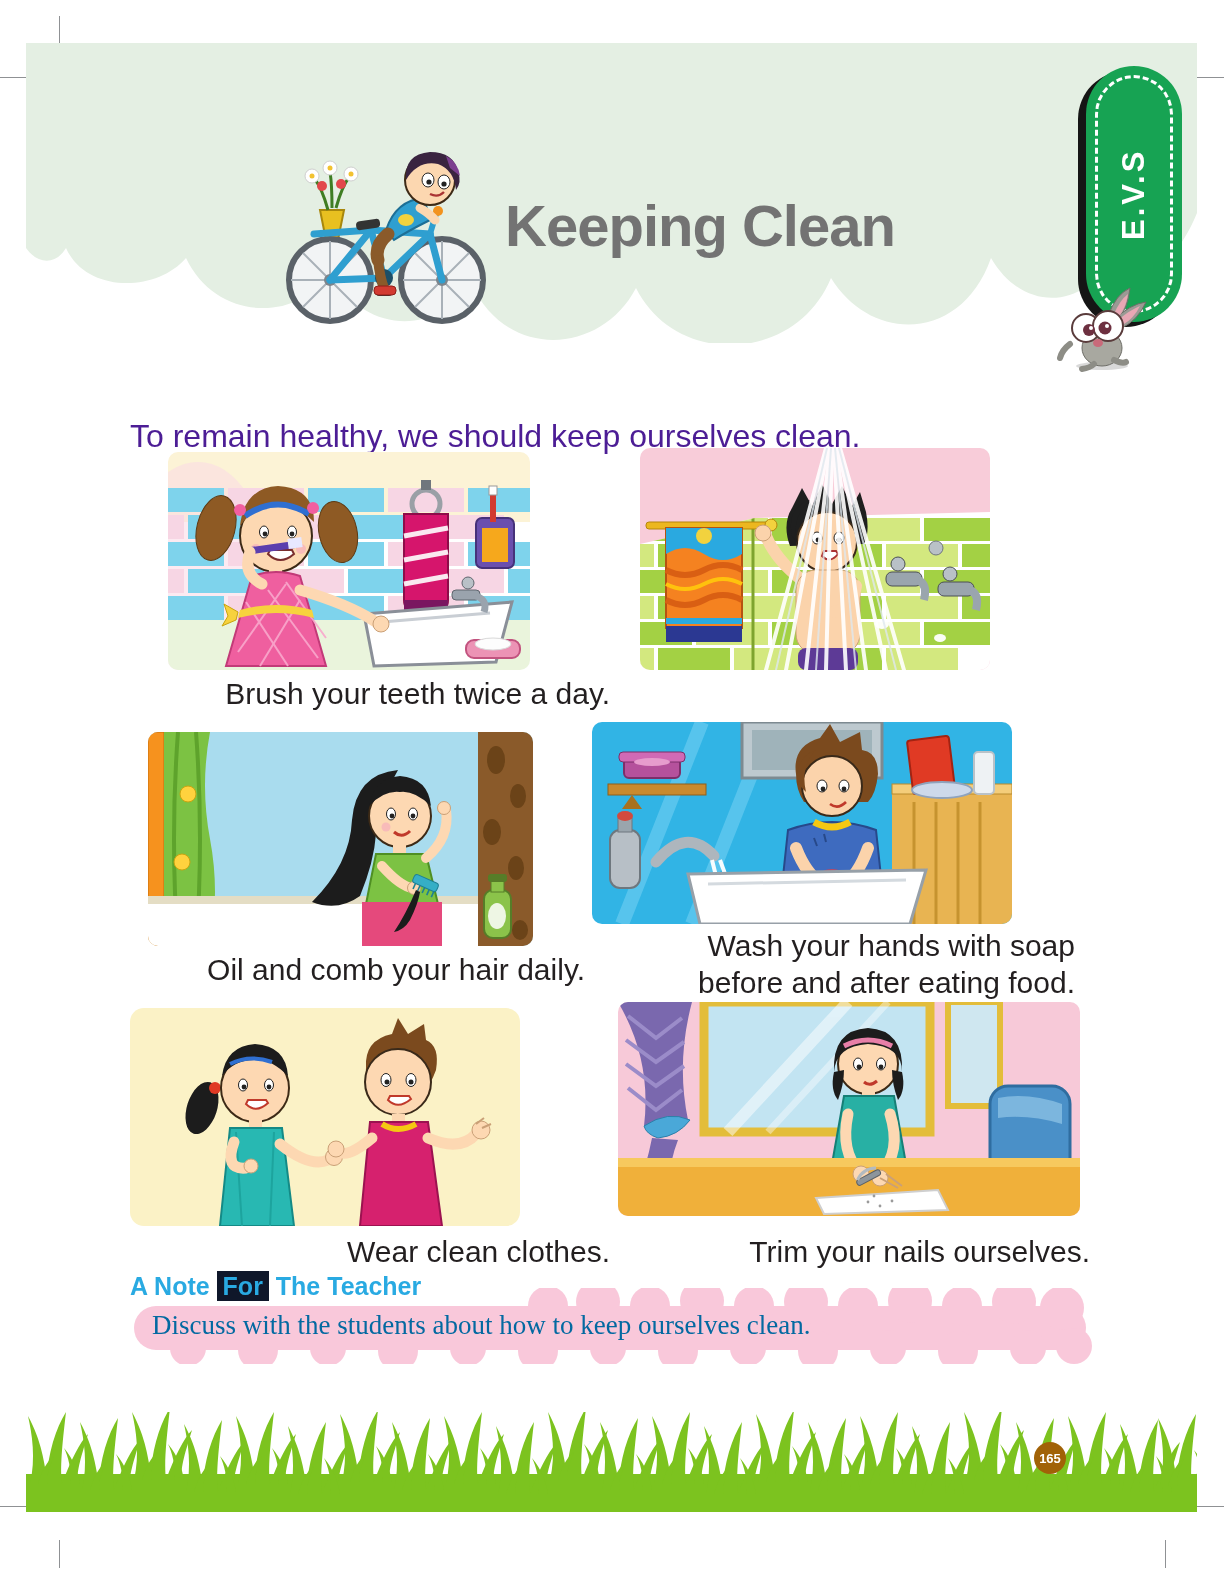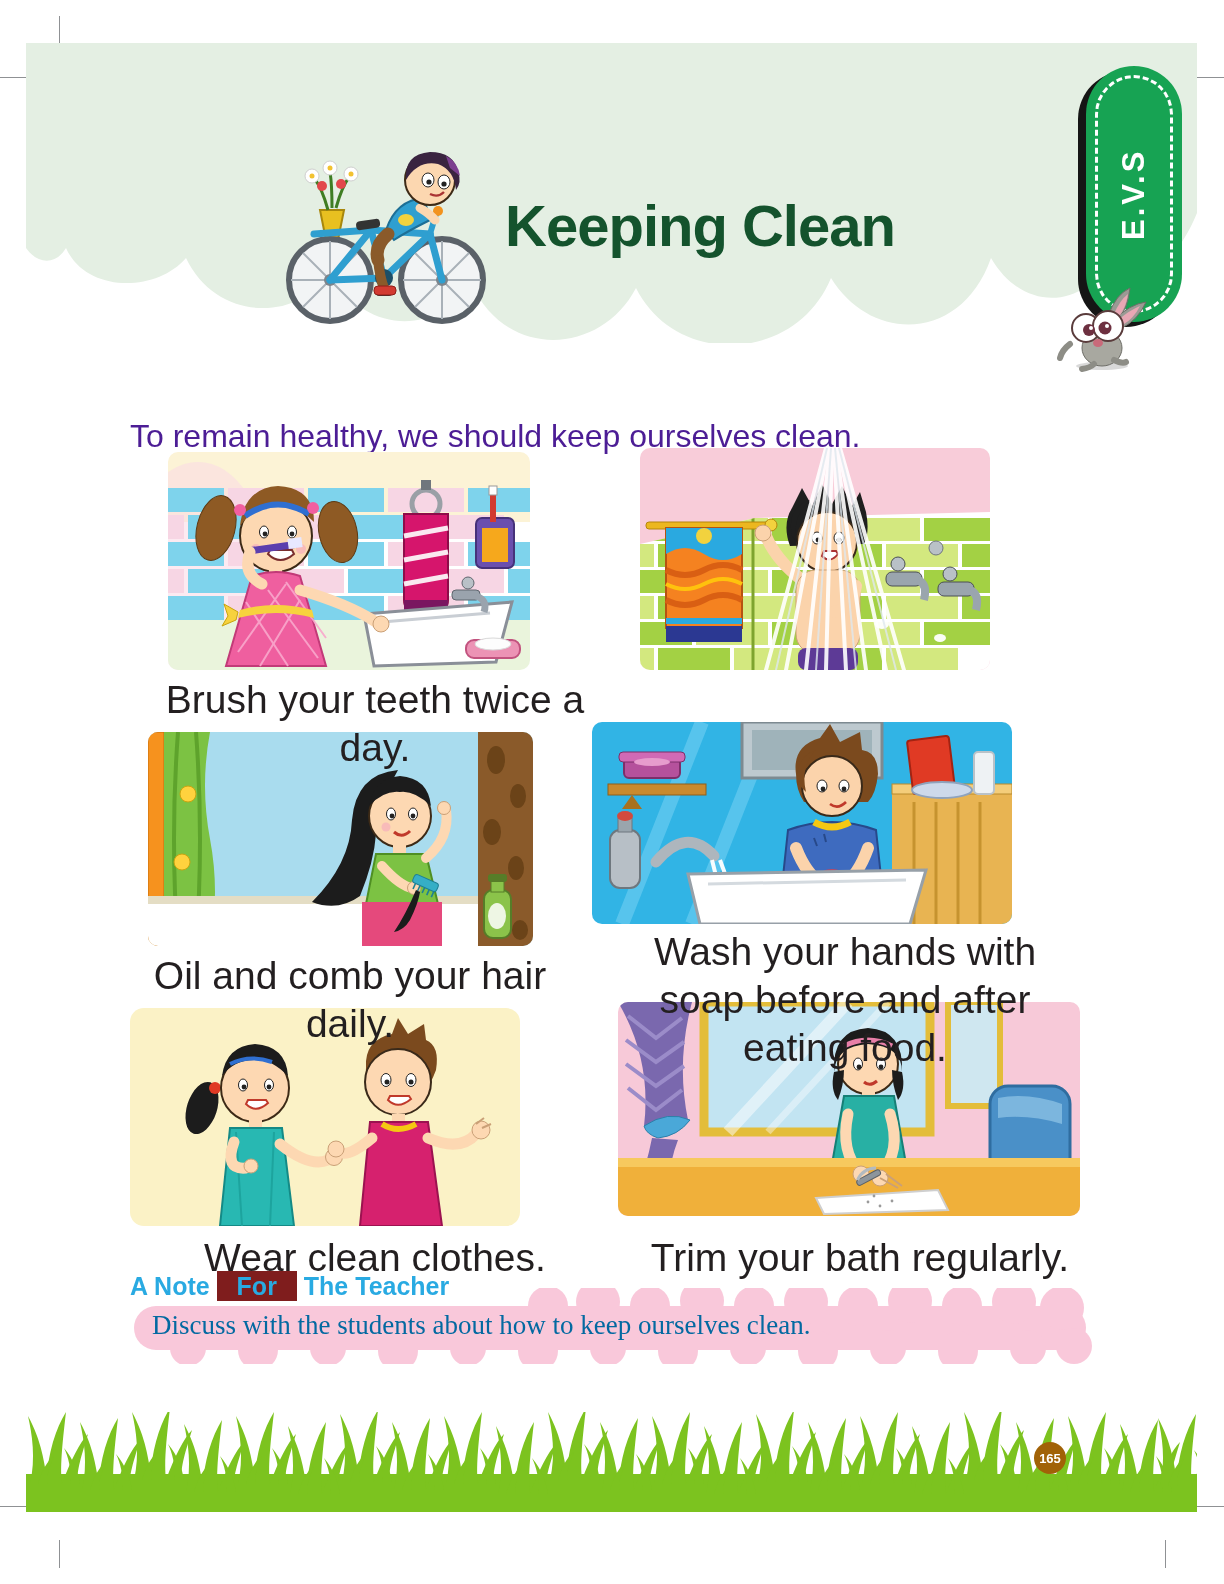--- a/index.html
+++ b/index.html
@@ -6,38 +6,38 @@
   .page{position:relative;width:1224px;height:1584px;margin:0 auto;background:#fff;
         font-family:"Liberation Sans",sans-serif;overflow:hidden;}
   .abs{position:absolute;}
   
   .crop{position:absolute;background:#8f9194;}
   .crop.v{width:1px;height:28px;}
   .crop.h{height:1px;width:27px;}
   
   .header-svg{position:absolute;left:26px;top:43px;width:1171px;height:300px;}
   .chapter-title{position:absolute;left:460px;top:192px;width:480px;text-align:center;
-      font-size:58px;font-weight:bold;letter-spacing:-1px;color:#14532d;}
+      font-size:58px;font-weight:bold;letter-spacing:-1px;color:#737373;}
   
   .evs-tab{position:absolute;left:1086px;top:66px;width:96px;height:256px;
       background:#17a353;border-radius:48px;box-shadow:-8px 5px 0 #151515;}
   .evs-tab .dash{position:absolute;inset:9px;border:3px dashed #ffffff;border-radius:40px;}
   .evs-tab .evs-text{position:absolute;left:0;top:0;width:100%;height:100%;
       display:flex;align-items:center;justify-content:center;
       writing-mode:vertical-rl;transform:rotate(180deg);
       color:#fff;font-weight:bold;font-size:31px;letter-spacing:3px;}
   
   .intro{position:absolute;left:130px;top:418px;width:860px;font-size:32px;color:#4c1d95;}
   
   .panel{position:absolute;border-radius:10px;overflow:hidden;}
   .panel svg{display:block;width:100%;height:100%;}
-  .caption{position:absolute;text-align:center;font-size:39px;color:#231f20;line-height:1.23;}
+  .caption{position:absolute;text-align:right;font-size:30px;color:#231f20;line-height:1.23;}
   
   .note-heading{position:absolute;left:130px;top:1272px;font-size:25px;font-weight:bold;color:#29aae2;}
-  .note-heading .hl{background:#7f1d1d;padding:1px 20px;}
+  .note-heading .hl{background:#0f172a;padding:1px 6px;}
   .note-box-svg{position:absolute;left:128px;top:1288px;width:972px;height:76px;}
   .note-body{position:absolute;left:152px;top:1310px;width:900px;
       font-family:"Liberation Serif",serif;font-size:27px;color:#0369a1;}
   
   .grass-svg{position:absolute;left:26px;top:1412px;width:1171px;height:100px;}
   .page-badge{position:absolute;left:1034px;top:1442px;width:32px;height:32px;border-radius:50%;
       background:#a16207;color:#fff;font-size:13px;font-weight:bold;
       display:flex;align-items:center;justify-content:center;}
 </style>
 </head>
@@ -593,21 +593,21 @@
           <path d="M240,172 q10,-8 22,-2" stroke="#b2bac0" stroke-width="3" fill="none"></path>
         </g>
       </g>
     </svg>
   </div>
 
   <div class="caption" style="left:140px;top:676px;width:470px">Brush your teeth twice a day.</div>
   <div class="caption" style="left:615px;top:928px;width:460px">Wash your hands with soap before and after eating food.</div>
   <div class="caption" style="left:115px;top:952px;width:470px">Oil and comb your hair daily.</div>
   <div class="caption" style="left:140px;top:1234px;width:470px">Wear clean clothes.</div>
-  <div class="caption" style="left:630px;top:1234px;width:460px">Trim your bath regularly.</div>
+  <div class="caption" style="left:630px;top:1234px;width:460px">Trim your nails ourselves.</div>
 
   <div class="note-heading">
     <span>A Note</span>
     <span class="hl">For</span>
     <span>The Teacher</span>
   </div>
   <svg class="note-box-svg" viewBox="0 0 972 76">
     <g fill="#f9c8da">
       <rect x="6" y="18" width="952" height="44" rx="22"></rect>
       <circle cx="420" cy="18" r="20"></circle>

